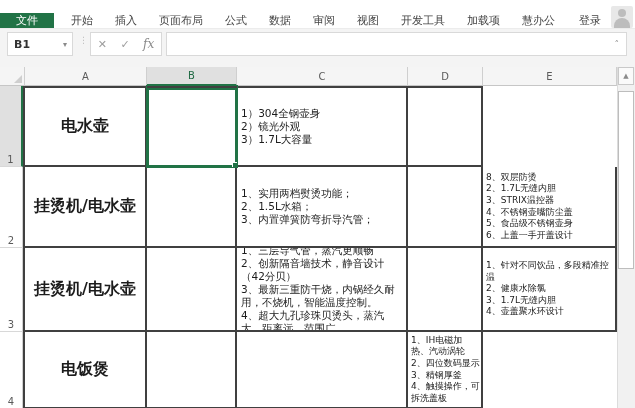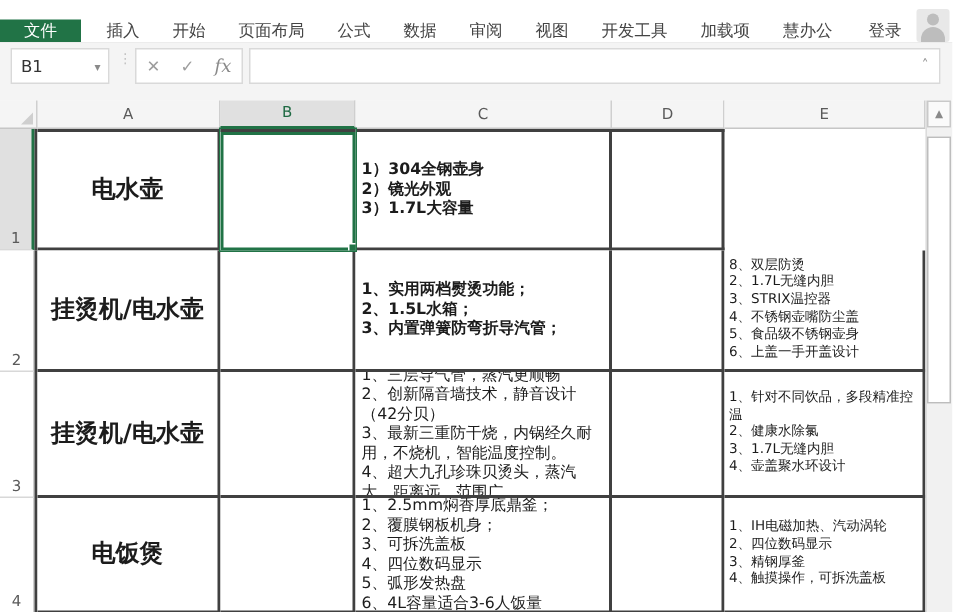--- a/index.html
+++ b/index.html
@@ -13,21 +13,21 @@
   .file-tab{background:#217346;color:#fff;font-size:11px;display:flex;align-items:center;padding:0 16px;margin-right:6px;cursor:pointer;}
   .tab{font-size:11px;color:#444;display:flex;align-items:center;padding:0 11px;cursor:pointer;}
   .tabbar-spacer{flex:1;}
   .login{font-size:11px;color:#444;display:flex;align-items:center;padding:0 4px;cursor:pointer;}
   .avatar{width:22px;height:22px;margin:3px 2px 0 6px;background:#e8e8e8;border-radius:2px;position:relative;overflow:hidden;}
   .avatar:before{content:"";position:absolute;left:7px;top:3px;width:8px;height:8px;border-radius:50%;background:#bdbdbd;}
   .avatar:after{content:"";position:absolute;left:3px;top:12px;width:16px;height:12px;border-radius:8px 8px 0 0;background:#bdbdbd;}
   
   .fbar{height:38px;background:#f4f4f4;position:relative;}
   .namebox{position:absolute;left:7px;top:3px;width:66px;height:24px;background:#fff;border:1px solid #d9d9d9;box-sizing:border-box;display:flex;align-items:center;}
-  .namebox .nb-text{font-size:11px;padding-left:6px;flex:1;color:#333;}
+  .namebox .nb-text{font-size:11px;padding-left:6px;flex:1;color:#333;font-weight:bold;}
   .nb-drop{font-size:8px;color:#8a8a8a;padding-right:5px;cursor:pointer;}
   .dots{position:absolute;left:79px;top:9px;font-size:9px;color:#c0c0c0;letter-spacing:0;line-height:4px;}
   .fbtns{position:absolute;left:90px;top:3px;width:72px;height:24px;background:#fff;border:1px solid #d9d9d9;box-sizing:border-box;display:flex;align-items:center;justify-content:space-around;}
   .fbtn{color:#9d9d9d;font-size:11px;cursor:pointer;}
   .fbtn.fx{font-style:italic;font-family:"DejaVu Serif","Liberation Serif",serif;font-size:12px;color:#8a8a8a;}
   .finput{position:absolute;left:166px;top:3px;right:8px;height:24px;background:#fff;border:1px solid #d9d9d9;box-sizing:border-box;display:flex;align-items:center;justify-content:flex-end;}
   .fcollapse{color:#8a8a8a;font-size:9px;padding-right:7px;cursor:pointer;}
   
   .sheet{position:relative;width:635px;height:342px;}
   .gridwrap{position:absolute;left:0;top:0;width:617px;}
@@ -37,37 +37,37 @@
   .colhdr{height:19px;box-sizing:border-box;border-right:1px solid #cfcfcf;border-bottom:1px solid #c6c6c6;font-size:10px;color:#5a5a5a;display:flex;align-items:center;justify-content:center;cursor:pointer;background:#f5f5f5;}
   .colhdr.sel{background:#e0e0e0;border-bottom:2px solid #217346;color:#1f6a43;}
   .row{display:flex;box-sizing:border-box;}
   .rowhdr{width:25px;box-sizing:border-box;border-right:1px solid #cfcfcf;border-bottom:1px solid #d8d8d8;font-size:10px;color:#5a5a5a;display:flex;align-items:flex-end;justify-content:center;padding-bottom:1px;cursor:pointer;background:#fff;}
   .rowhdr.sel{background:#e0e0e0;border-right:2px solid #217346;}
   .cells{display:grid;grid-template-columns:122px 90px 171px 75px 134px;border-left:2px solid #404040;box-sizing:border-box;}
   .row.first .cell{border-top:2px solid #404040;}
   .cell{box-sizing:border-box;border-right:2px solid #404040;border-bottom:2px solid #404040;background:#fff;overflow:hidden;display:flex;flex-direction:column;justify-content:center;cursor:cell;}
   .cell.a{align-items:center;font-size:16px;font-weight:bold;color:#1c1c1c;}
   .cell.c{padding:1px 2px 1px 4px;font-size:10.5px;line-height:13px;color:#1c1c1c;}
-  .cell.c.bold{font-weight:bold;}
+  .cell.c.bold{font-weight:normal;}
   .cell.e{padding:1px 1px 1px 3px;font-size:9px;line-height:11.6px;color:#1c1c1c;}
   .cell.selcell{border:none;box-shadow:inset 0 0 0 2px #217346, 0 0 0 1px #217346;position:relative;z-index:2;}
   .cell.selcell:after{content:"";position:absolute;right:-2px;bottom:-2px;width:5px;height:5px;background:#217346;border:1px solid #fff;}
   .ln{white-space:normal;}
   
   .vscroll{position:absolute;right:0;top:0;width:18px;height:342px;background:#f1f1f1;border-left:1px solid #dcdcdc;box-sizing:border-box;}
   .vs-up{width:16px;height:18px;margin:0;background:#fafafa;border:1px solid #c9c9c9;box-sizing:border-box;display:flex;align-items:center;justify-content:center;font-size:7px;color:#8a8a8a;cursor:pointer;}
   .vs-thumb{width:16px;height:178px;margin-top:6px;background:#ffffff;border:1px solid #bdbdbd;box-sizing:border-box;cursor:grab;}
 </style>
 </head>
 <body>
 
 <div class="tabbar">
   <div class="file-tab">文件</div>
+  <div class="tab">开始</div>
   <div class="tab">插入</div>
-  <div class="tab">开始</div>
   <div class="tab">页面布局</div>
   <div class="tab">公式</div>
   <div class="tab">数据</div>
   <div class="tab">审阅</div>
   <div class="tab">视图</div>
   <div class="tab">开发工具</div>
   <div class="tab">加载项</div>
   <div class="tab">慧办公</div>
   <div class="tabbar-spacer"></div>
   <div class="login">登录</div>
@@ -166,28 +166,20 @@
       </div>
     </div>
 
     <div class="row" style="height:77px">
       <div class="rowhdr">4</div>
       <div class="cells">
         <div class="cell a">
             <div class="ln">电饭煲</div>
           </div>
         <div class="cell"></div>
-        <div class="cell c">
-          <div class="ln">1、2.5mm焖香厚底鼎釜；</div>
-          <div class="ln">2、覆膜钢板机身；</div>
-          <div class="ln">3、可拆洗盖板</div>
-          <div class="ln">4、四位数码显示</div>
-          <div class="ln">5、弧形发热盘</div>
-          <div class="ln">6、4L容量适合3-6人饭量</div>
-        </div>
         <div class="cell"></div>
         <div class="cell e">
           <div class="ln">1、IH电磁加热、汽动涡轮</div>
           <div class="ln">2、四位数码显示</div>
           <div class="ln">3、精钢厚釜</div>
           <div class="ln">4、触摸操作，可拆洗盖板</div>
         </div>
       </div>
     </div>
 

